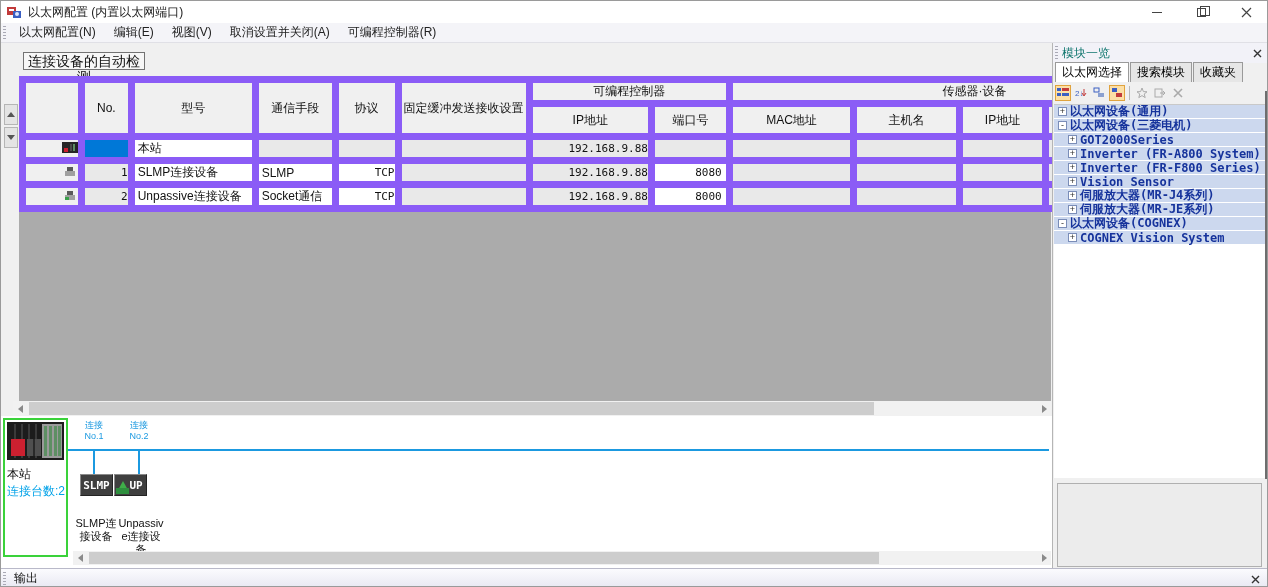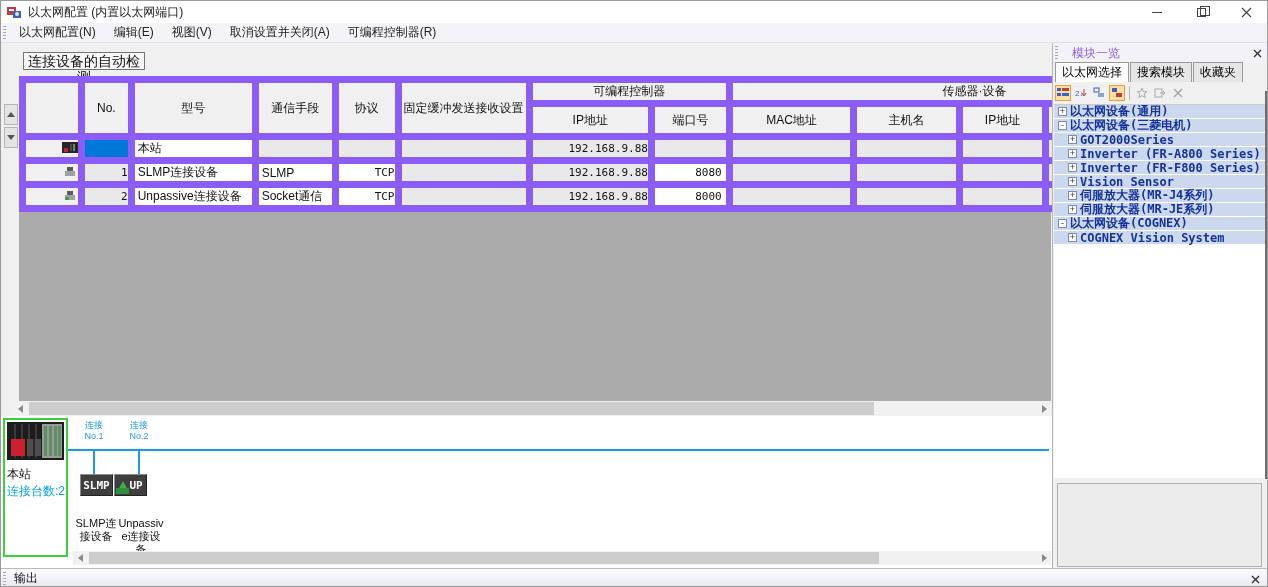--- a/index.html
+++ b/index.html
@@ -68,21 +68,21 @@
              font:bold 11px "DejaVu Sans Mono", monospace; display:flex; align-items:center; justify-content:center; position:absolute; }
   .up-tri { width:0; height:0; border-left:5px solid transparent; border-right:5px solid transparent; border-bottom:9px solid #3fae49; margin-right:1px; }
   .up-badge { position:absolute; left:1px; bottom:1px; width:13px; height:6px; background:#2e8f3e; }
   .dev-label { top:101px; width:48px; text-align:center; font-size:11px; line-height:13px; color:#111;
                word-break:break-all; position:absolute; }
 
   
   .right-sep { left:1051px; top:0px; width:1px; height:525px; background:#b5b5b5; }
   .module-panel { left:1052px; top:0; width:216px; height:525px; background:#f0f0f0; }
   .mp-header { left:0; top:0; width:216px; height:20px; background:#f2f2f8; display:flex; align-items:center; }
-  .mp-title { font-size:12px; color:#8b5cf6;margin-left:10px; }
+  .mp-title { font-size:12px; color:#0f766e; }
   .mp-close { position:absolute; right:6px; top:4px; width:12px; height:12px; display:flex; align-items:center; justify-content:center; }
   .tabs { left:2px; top:21px; width:212px; height:18px; display:flex; align-items:flex-end; font-size:12px; }
   .tab { padding:1px 6px 18px 6px; border:1px solid #9a9a9a; border-bottom:none; background:#e6e6e6; margin-right:1px; height:17px; }
   .tab.active { background:#fff; height:18px; }
   .mp-toolbar { left:2px; top:41px; width:212px; height:18px; display:flex; align-items:center; gap:2px; }
   .tb-ico { width:16px; height:16px; display:flex; align-items:center; justify-content:center; }
   .tb-ico.hl { background:#fcdfa6; border:1px solid #e0a33e; }
   .tb-sep { width:1px; height:14px; background:#b9b9b9; margin:0 2px; }
   .tree-area { left:1px; top:61px; width:211px; height:374px; background:#ffffff; border-top:1px solid #c9c9c9; overflow:hidden; }
   .trow { height:13px; margin-bottom:1px; background:#ccd8ee; display:flex; align-items:center;
@@ -390,21 +390,21 @@
       <div class="trow lvl0">
           <span class="expbox">-</span>
           <span>以太网设备(三菱电机)</span>
         </div>
       <div class="trow lvl1">
           <span class="expbox">+</span>
           <span>GOT2000Series</span>
         </div>
       <div class="trow lvl1">
           <span class="expbox">+</span>
-          <span>Inverter (FR-A800 Series)</span>
+          <span>Inverter (FR-A800 System)</span>
         </div>
       <div class="trow lvl1">
           <span class="expbox">+</span>
           <span>Inverter (FR-F800 Series)</span>
         </div>
       <div class="trow lvl1">
           <span class="expbox">+</span>
           <span>Vision Sensor</span>
         </div>
       <div class="trow lvl1">

